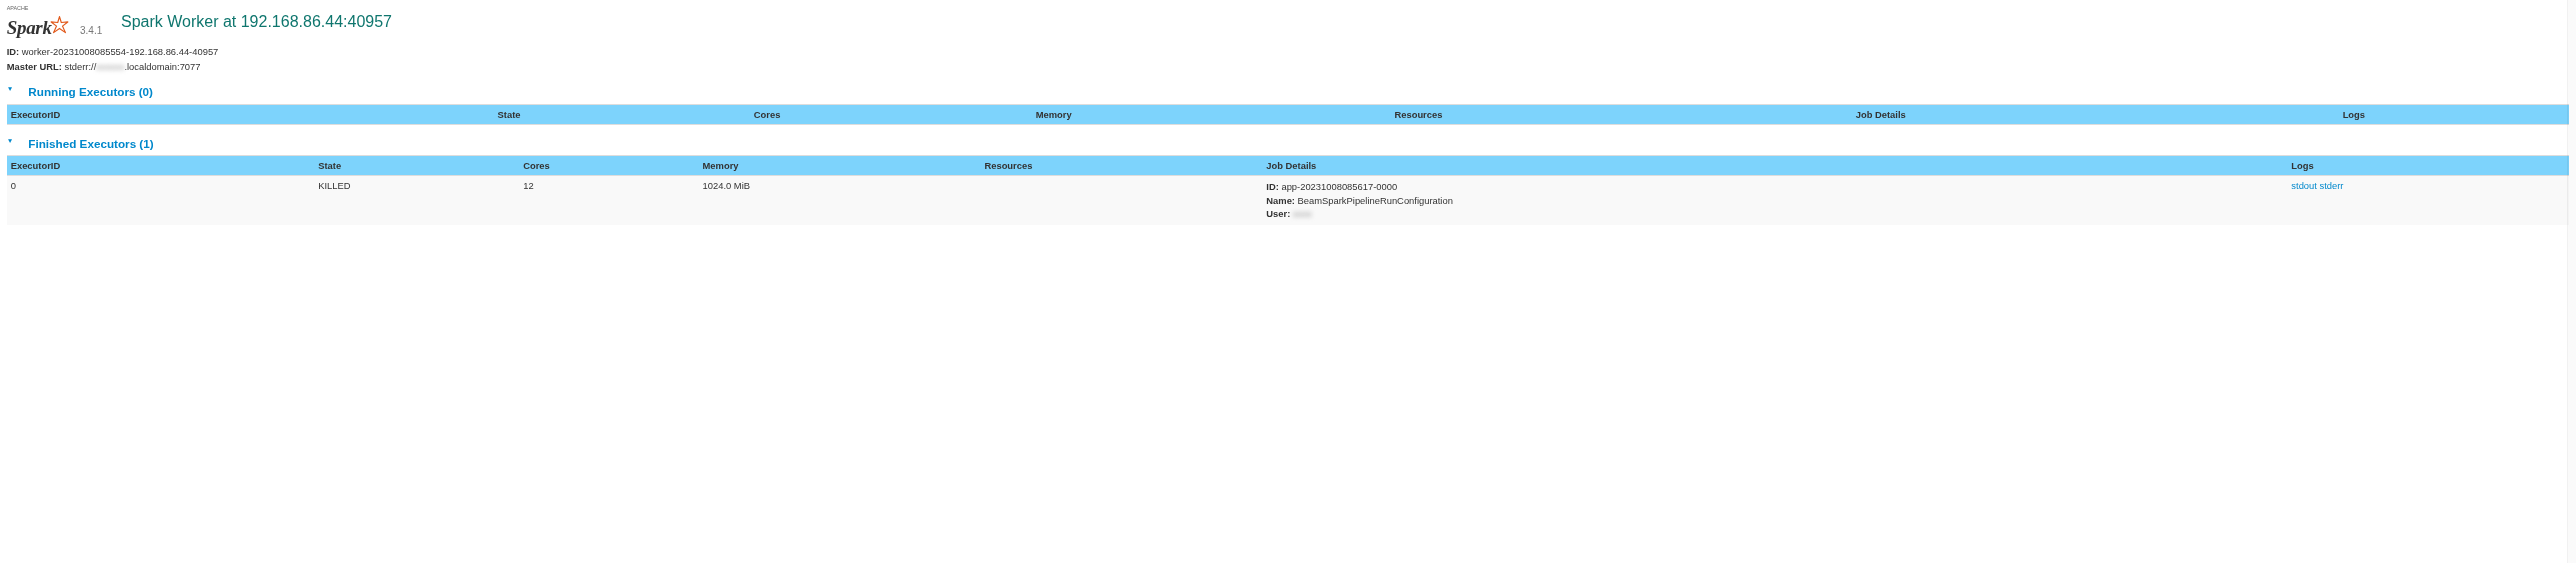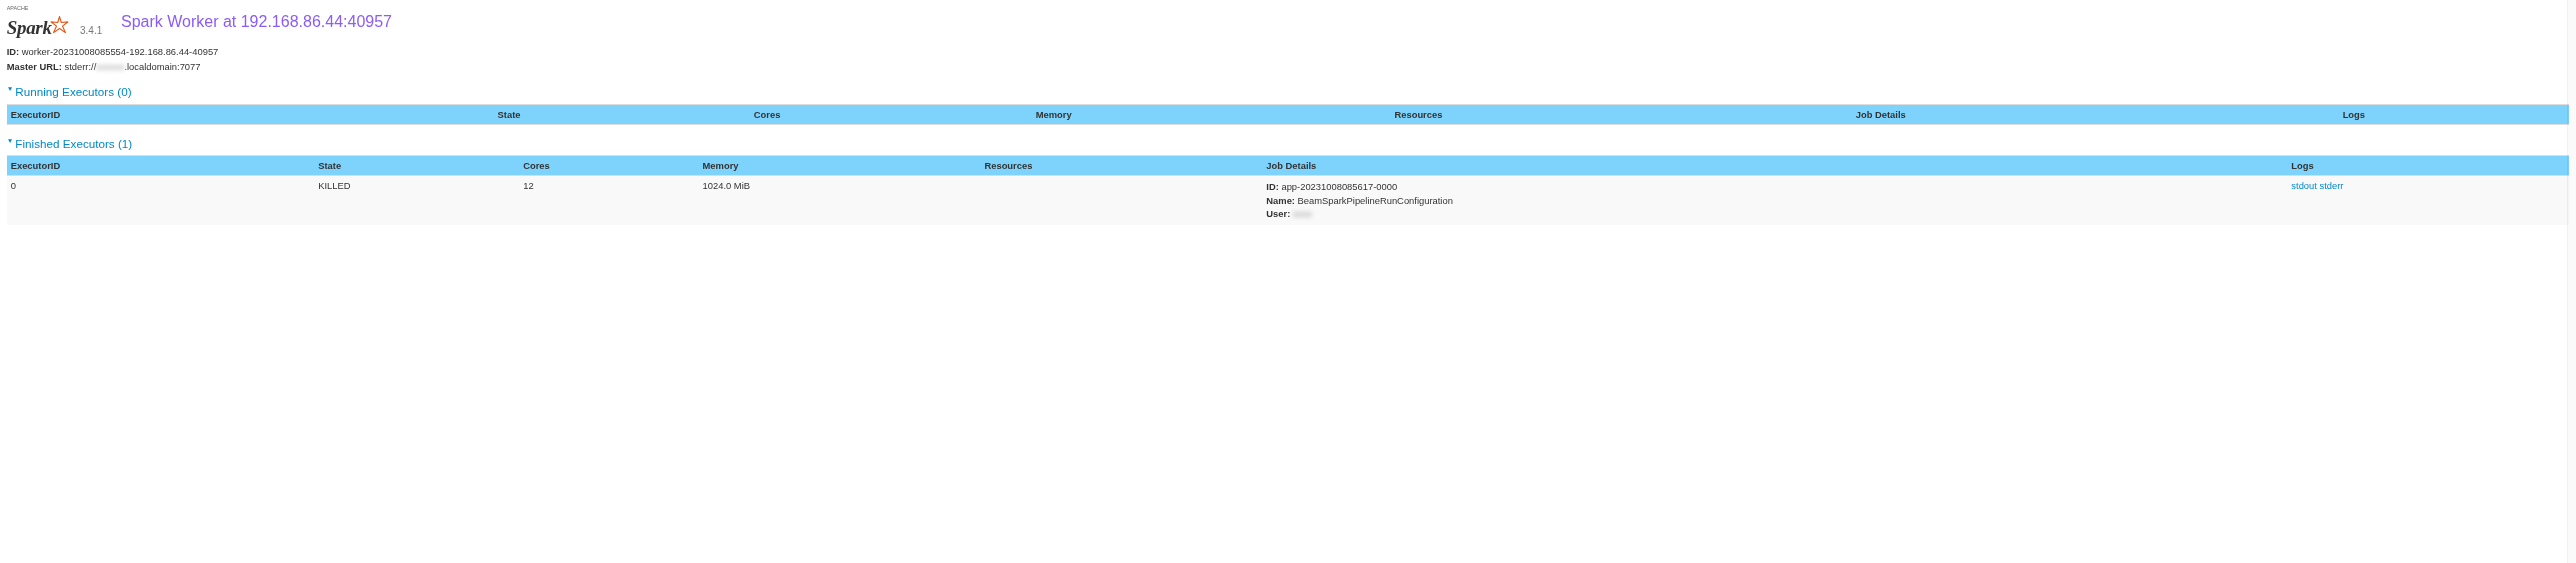--- a/index.html
+++ b/index.html
@@ -50,43 +50,43 @@
       display: inline-block;
       width: 19px;
       height: 19px;
       margin-left: -4px;
       margin-bottom: 4px;
     }
     h3.page-title {
       font-size: 16px;
       font-weight: 500;
       margin: 0 12px 0 12px;
-      color: #8b5cf6;
+      color: #0f766e;
     }
     .props ul {
       list-style: none;
       padding: 0;
       margin: 0 0 6.7px 0;
     }
     .props li {
       line-height: 1.45;
       margin-bottom: 0.7px;
     }
     .props strong {
       font-weight: 700;
     }
     a { color: #0088cc; text-decoration: none; cursor: pointer; }
     h4.section-head {
       color: #0088cc;
       font-size: 11.7px;
-      font-weight: 400;
+      font-weight: 700;
       margin: 12px 0 5.4px 0;
       cursor: pointer;
       display: flex;
-      gap: 2px;
+      gap: 15px;
     }
     h4.section-head .arrow {
       display: inline-block;
       font-size: 6.7px;
       color: #0088cc;
     }
     table {
       width: 100%;
       border-collapse: collapse;
       font-size: 9.4px;

